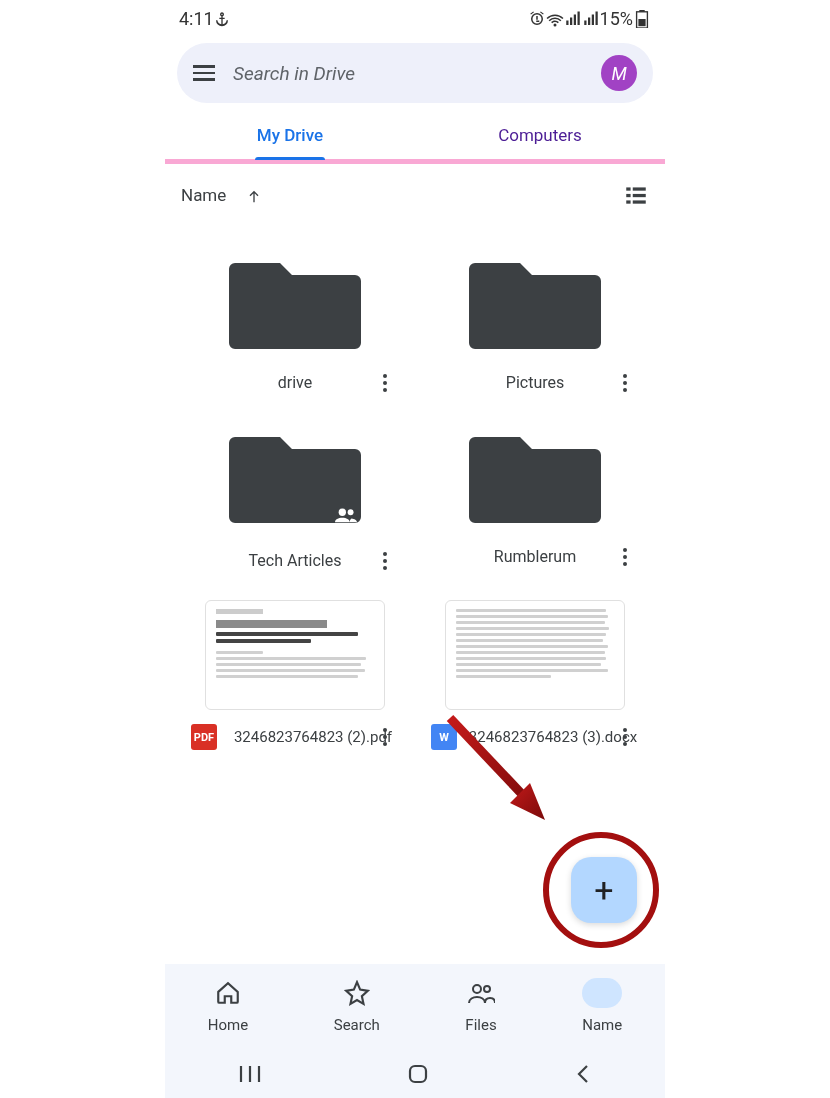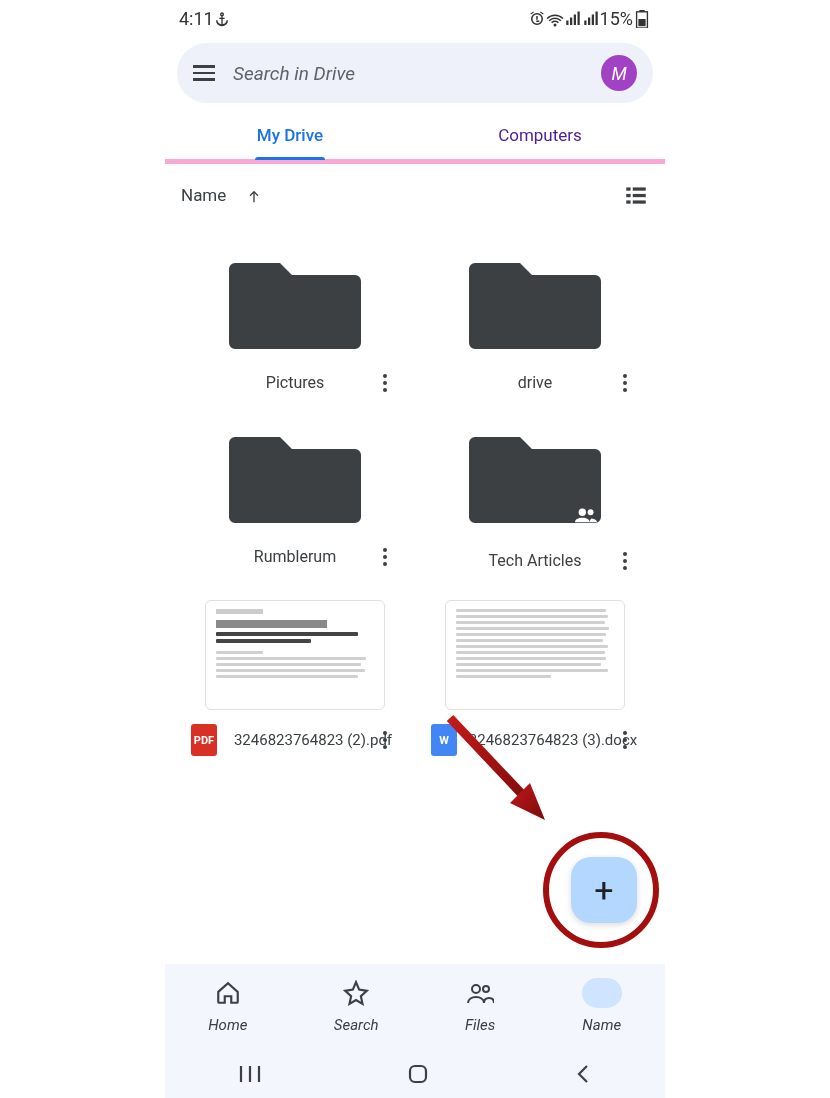--- a/index.html
+++ b/index.html
@@ -85,21 +85,21 @@
   .file-thumb {
     width:180px; height:110px; border:1px solid #e0e0e0; border-radius:6px;
     padding:8px 10px; background:#fff; overflow:hidden;
   }
   .file-thumb .line { height:3px; background:#d0d0d0; margin-bottom:3px; border-radius:1px;}
   .file-row {
     width:100%; display:flex; align-items:center; gap:10px; margin-top:14px;
     position:relative; padding:0 6px;
   }
   .file-badge {
-    width:26px; height:32px; border-radius:3px; color:#fff;
+    width:26px; height:26px; border-radius:3px; color:#fff;
     display:flex; align-items:center; justify-content:center;
     font-size:11px; font-weight:700; flex-shrink:0;
   }
   .file-badge.pdf { background:#d93025;}
   .file-badge.docx { background:#4285f4;}
   .file-name { font-size:15px; text-align:center; flex:1; line-height:1.25;}
   
   .fab {
     position:absolute; right:28px; bottom:175px;
     width:66px; height:66px; border-radius:20px;
@@ -117,21 +117,21 @@
   .anno-arrow {
     position:absolute; right:100px; bottom:260px; width:130px; height:130px;
     pointer-events:none;
   }
   
   .bottom-nav {
     position:absolute; bottom:48px; left:0; right:0;
     background:#f3f6fc; display:flex; justify-content:space-around;
     padding:14px 0 16px;
   }
-  .nav-item { display:flex; flex-direction:column; align-items:center; gap:8px; font-size:15px; color:#3c4043;font-style:italic;}
+  .nav-item { display:flex; flex-direction:column; align-items:center; gap:8px; font-size:15px; color:#3c4043;}
   .nav-icon { width:30px; height:30px; display:flex; align-items:center; justify-content:center;}
   .nav-item.active .pill {
     background:#cfe5ff; border-radius:20px; padding:4px 20px;
   }
   
   .sys-bar {
     position:absolute; bottom:0; left:0; right:0; height:48px;
     display:flex; justify-content:space-around; align-items:center;
     background:#f3f6fc;
   }
@@ -207,49 +207,35 @@
       </svg>
   </div>
 
   <div class="grid">
 
     <div class="tile">
       <svg class="folder" viewBox="0 0 140 105" fill="#3c4043">
           <path d="M10 15h45l12 12h63a6 6 0 0 1 6 6v62a6 6 0 0 1-6 6H10a6 6 0 0 1-6-6V21a6 6 0 0 1 6-6z"></path>
         </svg>
       <div class="tile-row">
-        <span class="tile-name">Pictures</span>
+        <span class="tile-name">drive</span>
         <div class="dots">
             <span></span>
             <span></span>
             <span></span>
           </div>
       </div>
     </div>
 
     <div class="tile">
       <svg class="folder" viewBox="0 0 140 105" fill="#3c4043">
           <path d="M10 15h45l12 12h63a6 6 0 0 1 6 6v62a6 6 0 0 1-6 6H10a6 6 0 0 1-6-6V21a6 6 0 0 1 6-6z"></path>
         </svg>
       <div class="tile-row">
-        <span class="tile-name">drive</span>
-        <div class="dots">
-            <span></span>
-            <span></span>
-            <span></span>
-          </div>
-      </div>
-    </div>
-
-    <div class="tile">
-      <svg class="folder" viewBox="0 0 140 105" fill="#3c4043">
-          <path d="M10 15h45l12 12h63a6 6 0 0 1 6 6v62a6 6 0 0 1-6 6H10a6 6 0 0 1-6-6V21a6 6 0 0 1 6-6z"></path>
-        </svg>
-      <div class="tile-row">
-        <span class="tile-name">Rumblerum</span>
+        <span class="tile-name">Pictures</span>
         <div class="dots">
             <span></span>
             <span></span>
             <span></span>
           </div>
       </div>
     </div>
 
     <div class="tile">
       <div style="position:relative;">
@@ -257,20 +243,34 @@
             <path d="M10 15h45l12 12h63a6 6 0 0 1 6 6v62a6 6 0 0 1-6 6H10a6 6 0 0 1-6-6V21a6 6 0 0 1 6-6z"></path>
           </svg>
         <svg class="shared-badge" width="22" height="16" viewBox="0 0 24 16" fill="#fff">
             <circle cx="8" cy="5" r="4"></circle>
             <circle cx="17" cy="5" r="3.2"></circle>
             <path d="M0 16c0-3.3 3.6-5 8-5s8 1.7 8 5zM16 16c0-2 .7-3.4 2-4.3 3.3.3 6 1.8 6 4.3z"></path>
           </svg>
       </div>
       <div class="tile-row">
         <span class="tile-name">Tech Articles</span>
+        <div class="dots">
+            <span></span>
+            <span></span>
+            <span></span>
+          </div>
+      </div>
+    </div>
+
+    <div class="tile">
+      <svg class="folder" viewBox="0 0 140 105" fill="#3c4043">
+          <path d="M10 15h45l12 12h63a6 6 0 0 1 6 6v62a6 6 0 0 1-6 6H10a6 6 0 0 1-6-6V21a6 6 0 0 1 6-6z"></path>
+        </svg>
+      <div class="tile-row">
+        <span class="tile-name">Rumblerum</span>
         <div class="dots">
             <span></span>
             <span></span>
             <span></span>
           </div>
       </div>
     </div>
 
     <div class="tile">
       <div class="file-thumb">

